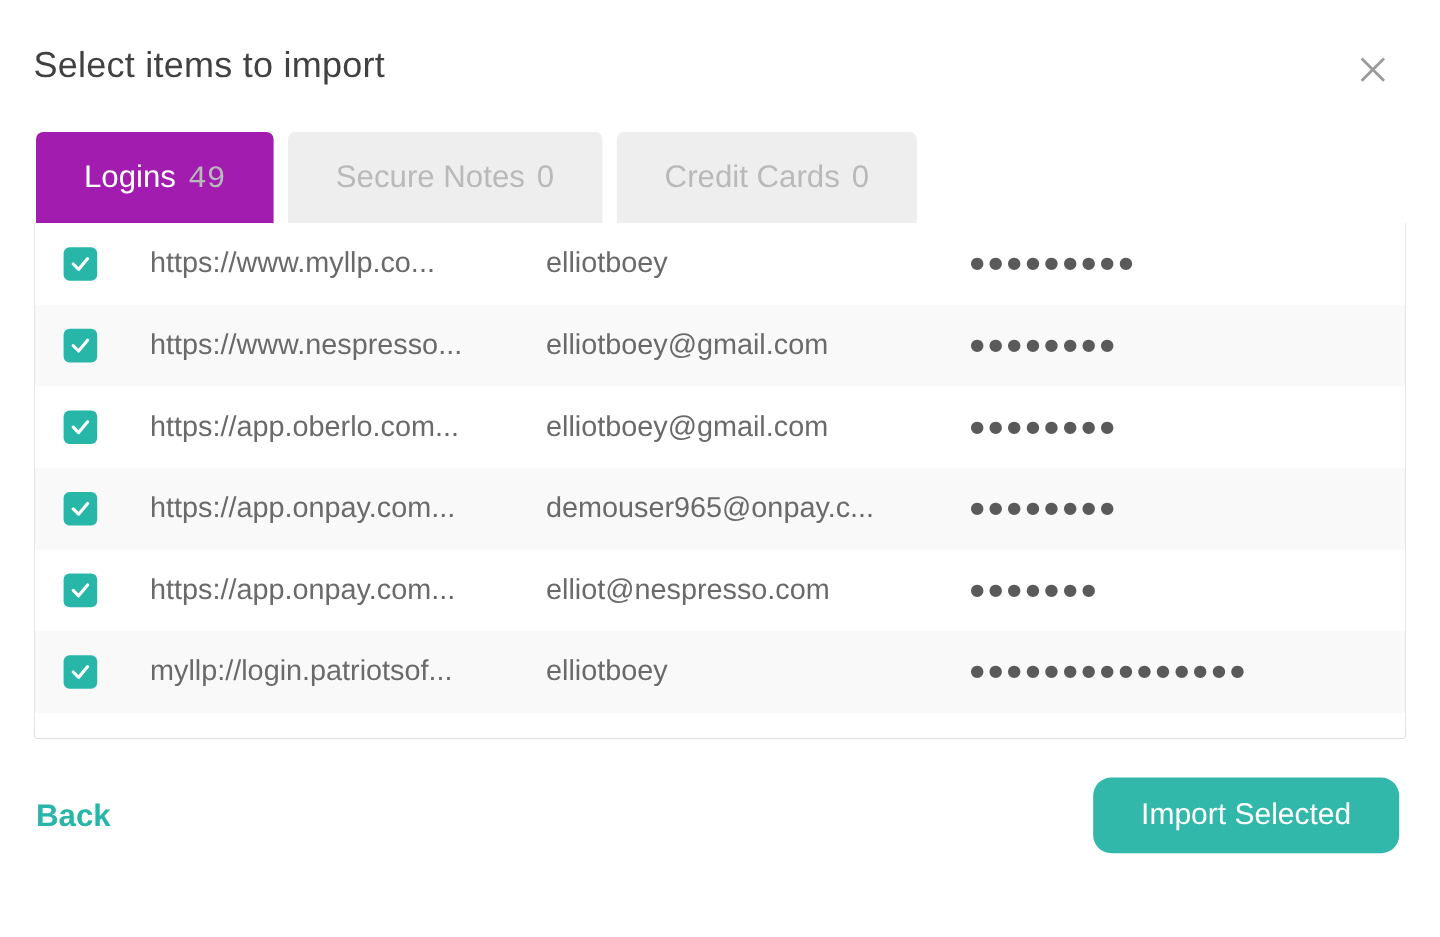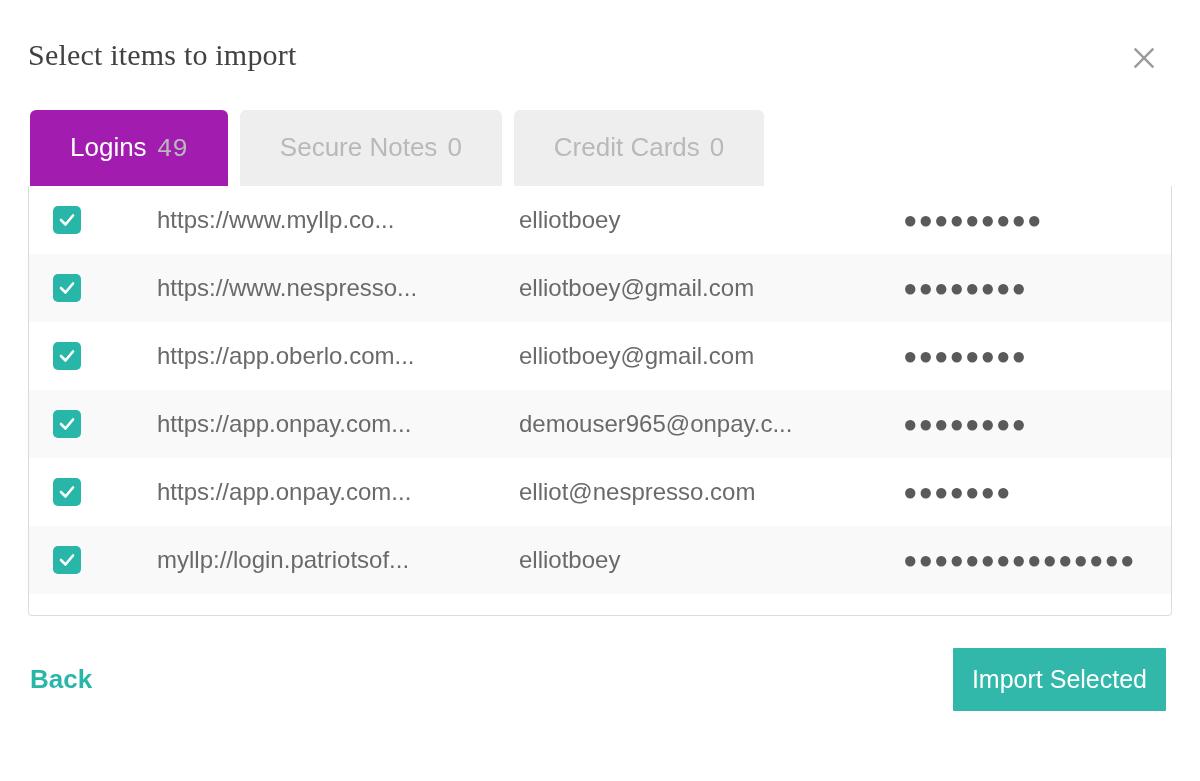--- a/index.html
+++ b/index.html
@@ -21,21 +21,20 @@
       display: flex;
       align-items: flex-start;
       justify-content: space-between;
       margin-bottom: 38px;
     }
     .dialog-title {
       font-size: 30px;
       font-weight: 400;
       color: #414141;
       letter-spacing: 0.2px;
-      font-family: Liberation Serif, serif;
     }
     .close-btn {
       width: 28px;
       height: 28px;
       cursor: pointer;
       color: #9a9a9a;
       flex-shrink: 0;
       margin-top: 6px;
       margin-right: 14px;
     }
@@ -84,21 +83,20 @@
       background: #f5f5f5;
       height: 18px;
       display: block;
     }
 
     .row {
       display: flex;
       padding: 20px 18px 20px 24px;
       font-size: 24px;
       color: #6a6a6a;
-      gap: 32px;
     }
     .row:nth-child(odd) { background: #ffffff; }
     .row:nth-child(even) { background: #f9f9f9; }
 
     .cell-check { width: 72px; flex-shrink: 0; }
     .cell-url   { width: 330px; flex-shrink: 0; padding-right: 16px; white-space: nowrap; overflow: hidden; }
     .cell-user  { width: 352px; flex-shrink: 0; padding-right: 16px; white-space: nowrap; overflow: hidden; }
     .cell-pass  { flex: 1; white-space: nowrap; overflow: hidden; letter-spacing: 1px; font-weight: 600; color:#5a5a5a; }
 
     .checkbox {
@@ -123,23 +121,23 @@
     .back-link {
       font-size: 26px;
       color: #28b6a8;
       cursor: pointer;
       font-weight: 700;
     }
     .import-btn {
       background: #31b8ab;
       color: #ffffff;
       font-size: 25px;
-      padding: 17px 19px;
+      padding: 17px 40px;
       border: none;
-      border-radius: 1px;
+      border-radius: 15px;
       cursor: pointer;
       font-weight: 500;
     }
   </style>
 </head>
 <body>
 
 <div class="dialog">
 
   <div class="header-row">

